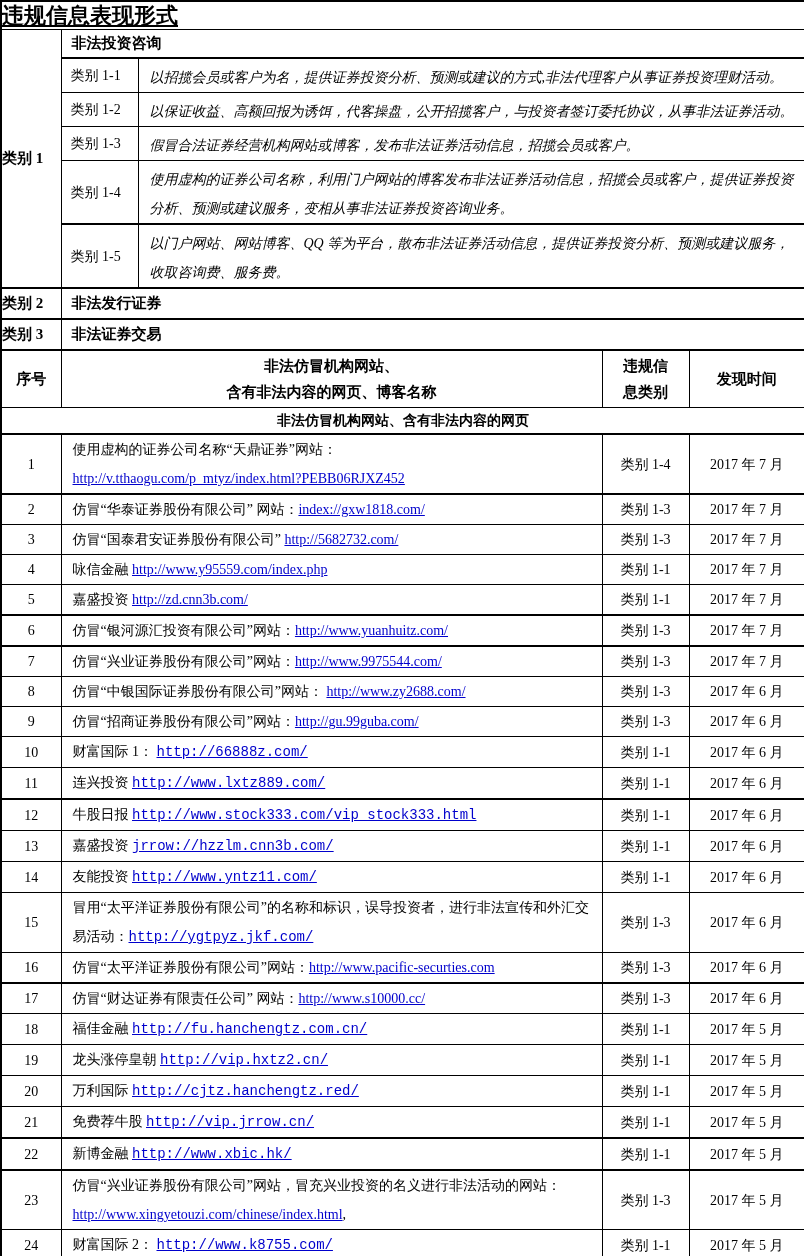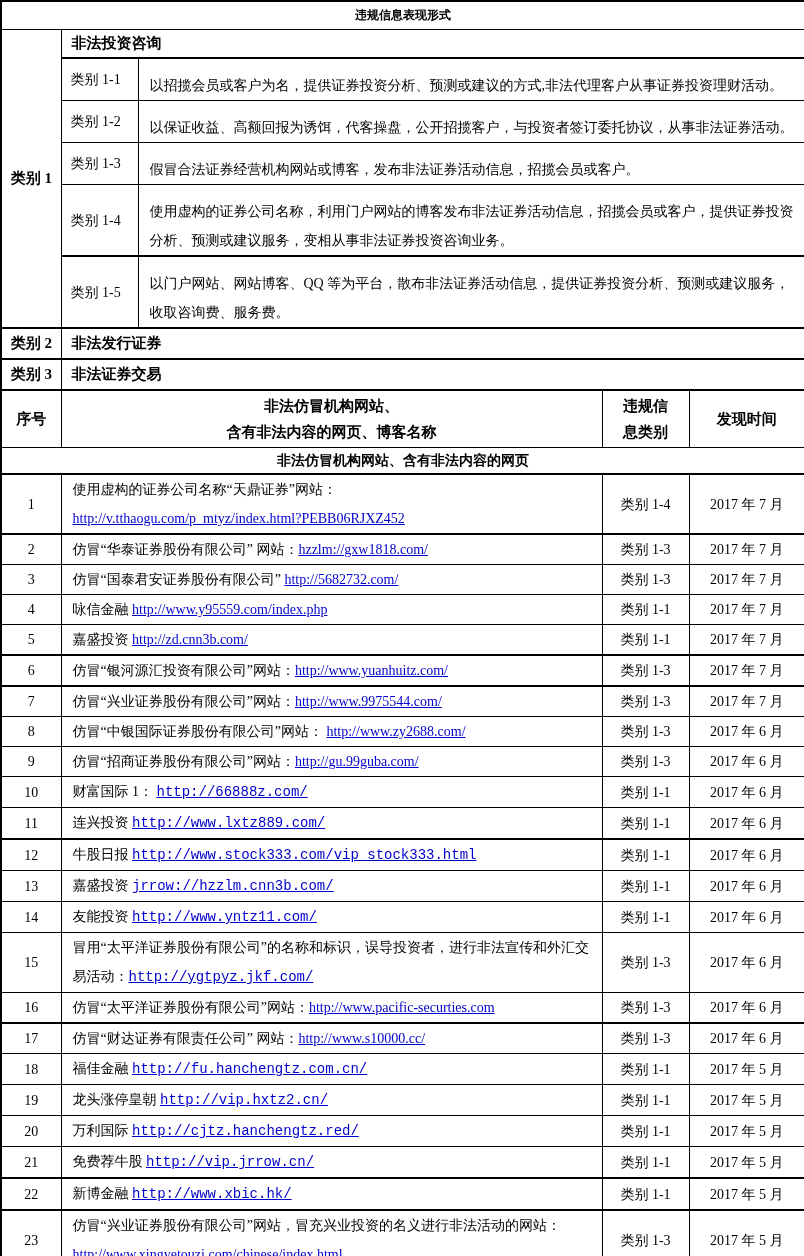--- a/index.html
+++ b/index.html
@@ -18,46 +18,48 @@
   td {
     border: 1px solid #000;
     padding: 0;
     vertical-align: middle;
     font-size: 14px;
     overflow: hidden;
   }
   
   td.title-cell {
     height: 27px;
-    text-align: center;
-    font-weight: bold;
-    font-size: 12px;
+    text-align: left;
+    font-weight: bold;
+    font-size: 22px;
     line-height: 27px;
+    text-decoration: underline;
   }
   
   td.cat-label {
-    text-align: center;
+    text-align: left;
     font-weight: bold;
     font-size: 15px;
   }
   td.cat-header {
     font-weight: bold;
     font-size: 15px;
     padding: 0 10px;
     height: 27px;
     margin-top: 32px;
   }
   td.sub-label {
     padding: 0 0 0 9px;
     line-height: 29px;
     white-space: nowrap;
   }
   td.desc {
-    padding: 12px 6px 0 11px;
+    padding: 4px 6px 0 11px;
     line-height: 29px;
+    font-style: italic;
   }
   tr.thick td { border-bottom-width: 2px; }
   td.thick-b { border-bottom-width: 2px; }
   
   td.col-head {
     text-align: center;
     font-weight: bold;
     font-size: 15px;
     line-height: 26px;
     height: 56px;
@@ -164,21 +166,21 @@
     </tbody>
     <tbody>
         <tr class="thick">
           <td class="c-num">1</td>
           <td class="c-content" colspan="2"><span>使用虚构的证券公司名称“天鼎证券”网站：</span><br><a class="vlink">http://v.tthaogu.com/p_mtyz/index.html?PEBB06RJXZ452</a></td>
           <td class="c-cat">类别 1-4</td>
           <td class="c-date">2017 年 7 月</td>
         </tr>
         <tr>
           <td class="c-num">2</td>
-          <td class="c-content" colspan="2"><span>仿冒“华泰证券股份有限公司” 网站：</span><a class="vlink">hzzlm://gxw1818.com/</a></td>
+          <td class="c-content" colspan="2"><span>仿冒“华泰证券股份有限公司” 网站：</span><a class="vlink">index://gxw1818.com/</a></td>
           <td class="c-cat">类别 1-3</td>
           <td class="c-date">2017 年 7 月</td>
         </tr>
         <tr>
           <td class="c-num">3</td>
           <td class="c-content" colspan="2"><span>仿冒“国泰君安证券股份有限公司” </span><a class="vlink">http://5682732.com/</a></td>
           <td class="c-cat">类别 1-3</td>
           <td class="c-date">2017 年 7 月</td>
         </tr>
         <tr>

